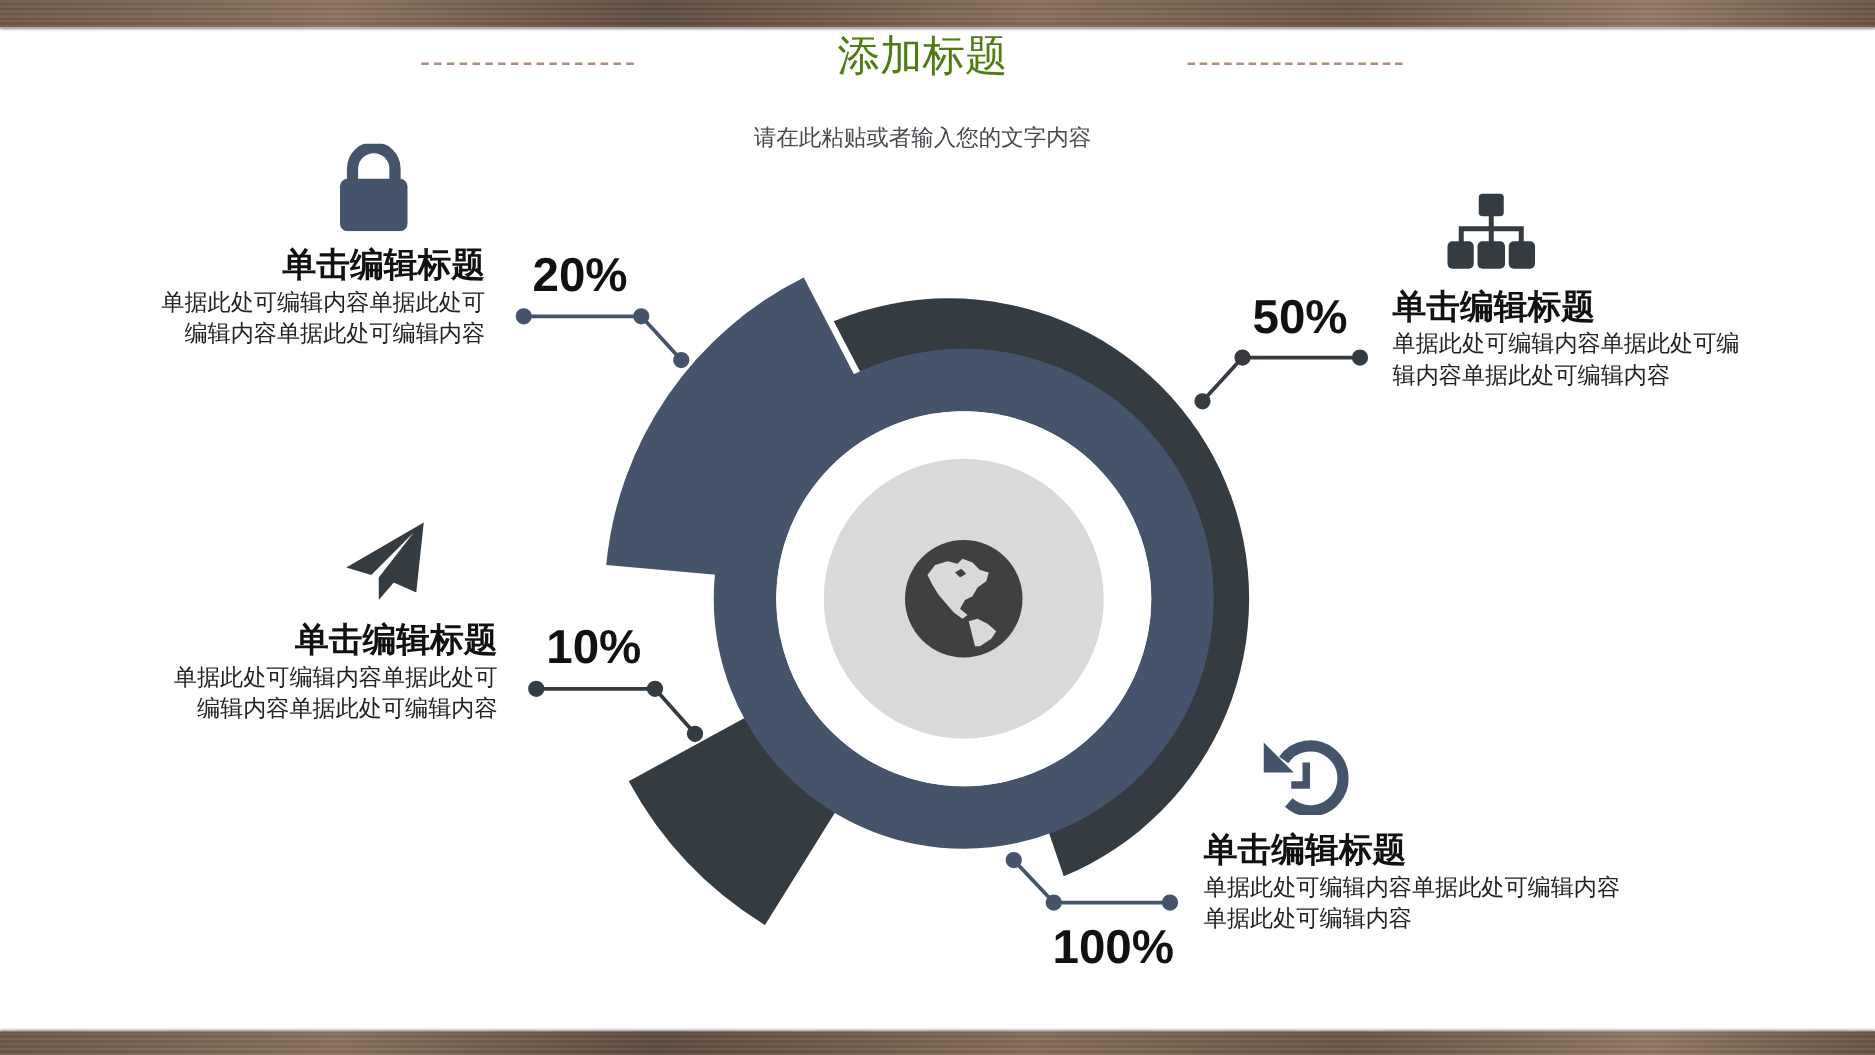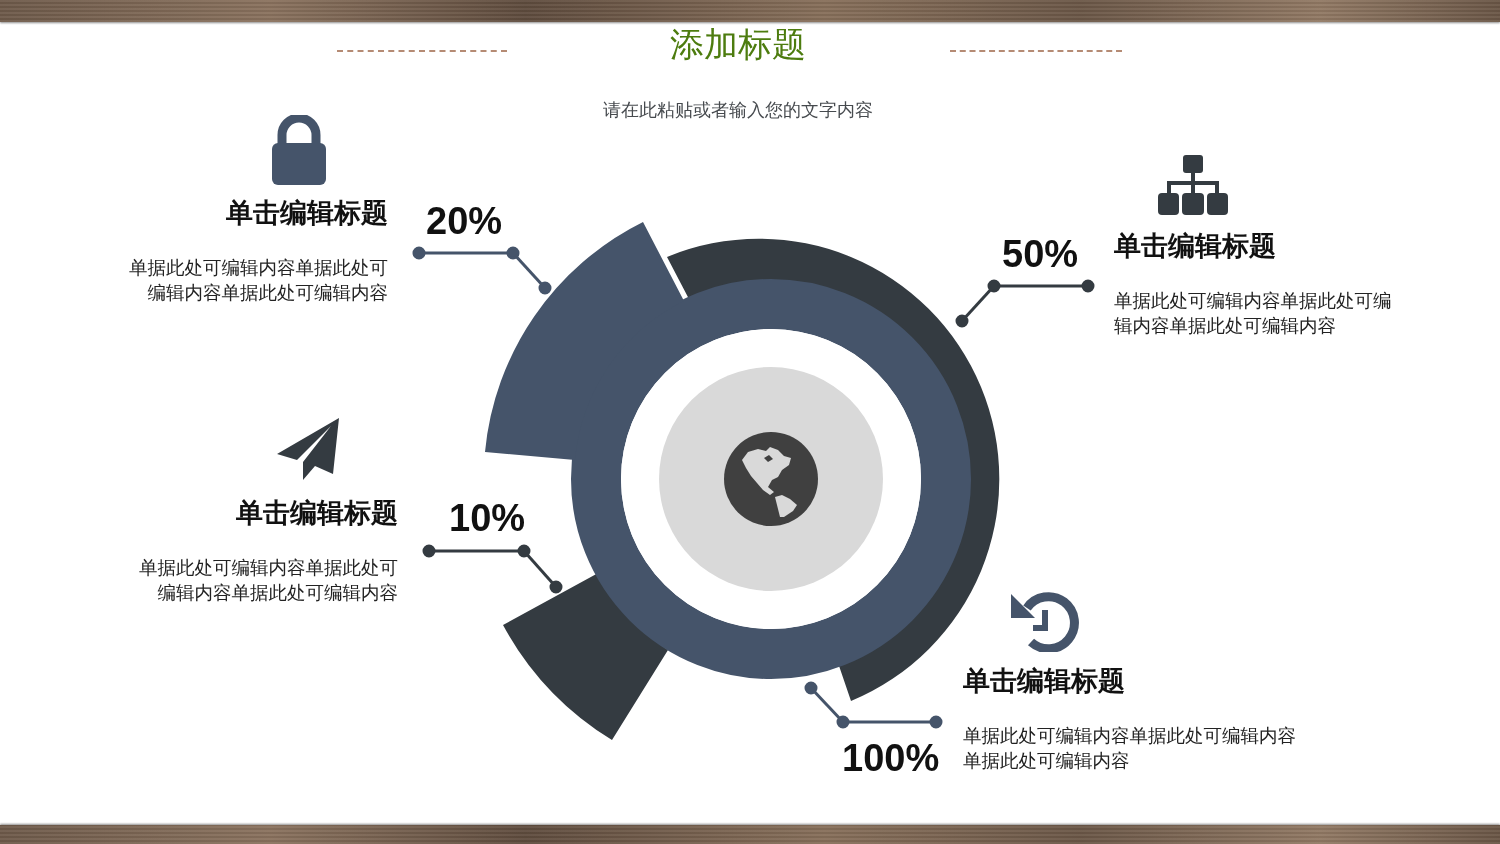--- a/index.html
+++ b/index.html
@@ -8,21 +8,21 @@
       repeating-linear-gradient(0deg, rgba(255,255,255,0.05) 0 2px, rgba(0,0,0,0.06) 2px 4px),
       linear-gradient(90deg,#6e5a4a 0%,#8a725e 18%,#5f4c3e 35%,#876f5a 55%,#6b5747 72%,#917964 88%,#6a5646 100%);}
   .wood.top{top:0;height:22px;box-shadow:0 1px 2px rgba(0,0,0,0.45);}
   .wood.bottom{top:825px;height:19px;box-shadow:0 -1px 2px rgba(0,0,0,0.45);}
   .title{position:absolute;top:22px;left:0;width:1476px;text-align:center;font-size:34px;color:#4d7c0f;}
   .dash{position:absolute;top:50px;height:0;border-top:2px dashed #b58b74;}
   .subtitle{position:absolute;top:98px;left:0;width:1476px;text-align:center;font-size:18px;color:#464a4e;}
   .pct{position:absolute;font-family:"Liberation Sans","DejaVu Sans",sans-serif;font-weight:bold;font-size:38px;color:#111;}
   .block{position:absolute;}
   .block .h{font-weight:bold;font-size:27px;color:#111;line-height:34px;}
-  .block .b{font-size:18.5px;color:#222;line-height:25px;margin-top:25px;}
+  .block .b{font-size:18.5px;color:#222;line-height:25px;}
   .right-align{text-align:right;}
   .icon{position:absolute;}
   svg.chart{position:absolute;left:0;top:0;}
 </style>
 </head>
 <body>
 
 <div class="wood top"></div>
 <div class="wood bottom"></div>
 
@@ -75,21 +75,21 @@
   <g stroke="#45546a" stroke-width="3" fill="#45546a">
     <line x1="811" y1="688" x2="843" y2="722"></line>
       <line x1="843" y1="722" x2="936" y2="722"></line>
     <circle cx="811" cy="688" r="5"></circle>
       <circle cx="843" cy="722" r="5"></circle>
       <circle cx="936" cy="722" r="5"></circle>
   </g>
 </svg>
 
 <div class="pct" style="left:426px;top:200px;">20%</div>
-<div class="pct" style="left:437px;top:497px;margin-left:12px;">10%</div>
+<div class="pct" style="left:437px;top:497px;">10%</div>
 <div class="pct" style="left:1002px;top:233px;text-align:center;">50%</div>
 <div class="pct" style="left:842px;top:737px;text-align:center;">100%</div>
 
 <svg class="icon" style="left:270px;top:115px;" width="58" height="70" viewBox="0 0 58 70">
   <path d="M12 30 V20 A17 17 0 0 1 46 20 V30" fill="none" stroke="#45546a" stroke-width="9"></path>
   <rect x="2" y="28" width="54" height="42" rx="6" fill="#45546a"></rect>
 </svg>
 <svg class="icon" style="left:275px;top:416px;" width="66" height="66" viewBox="0 0 66 66">
   <path d="M64 2 L2 38 L22 44 L56 10 L28 46 L28 64 L40 50 L58 58 Z" fill="#343b41"></path>
 </svg>

